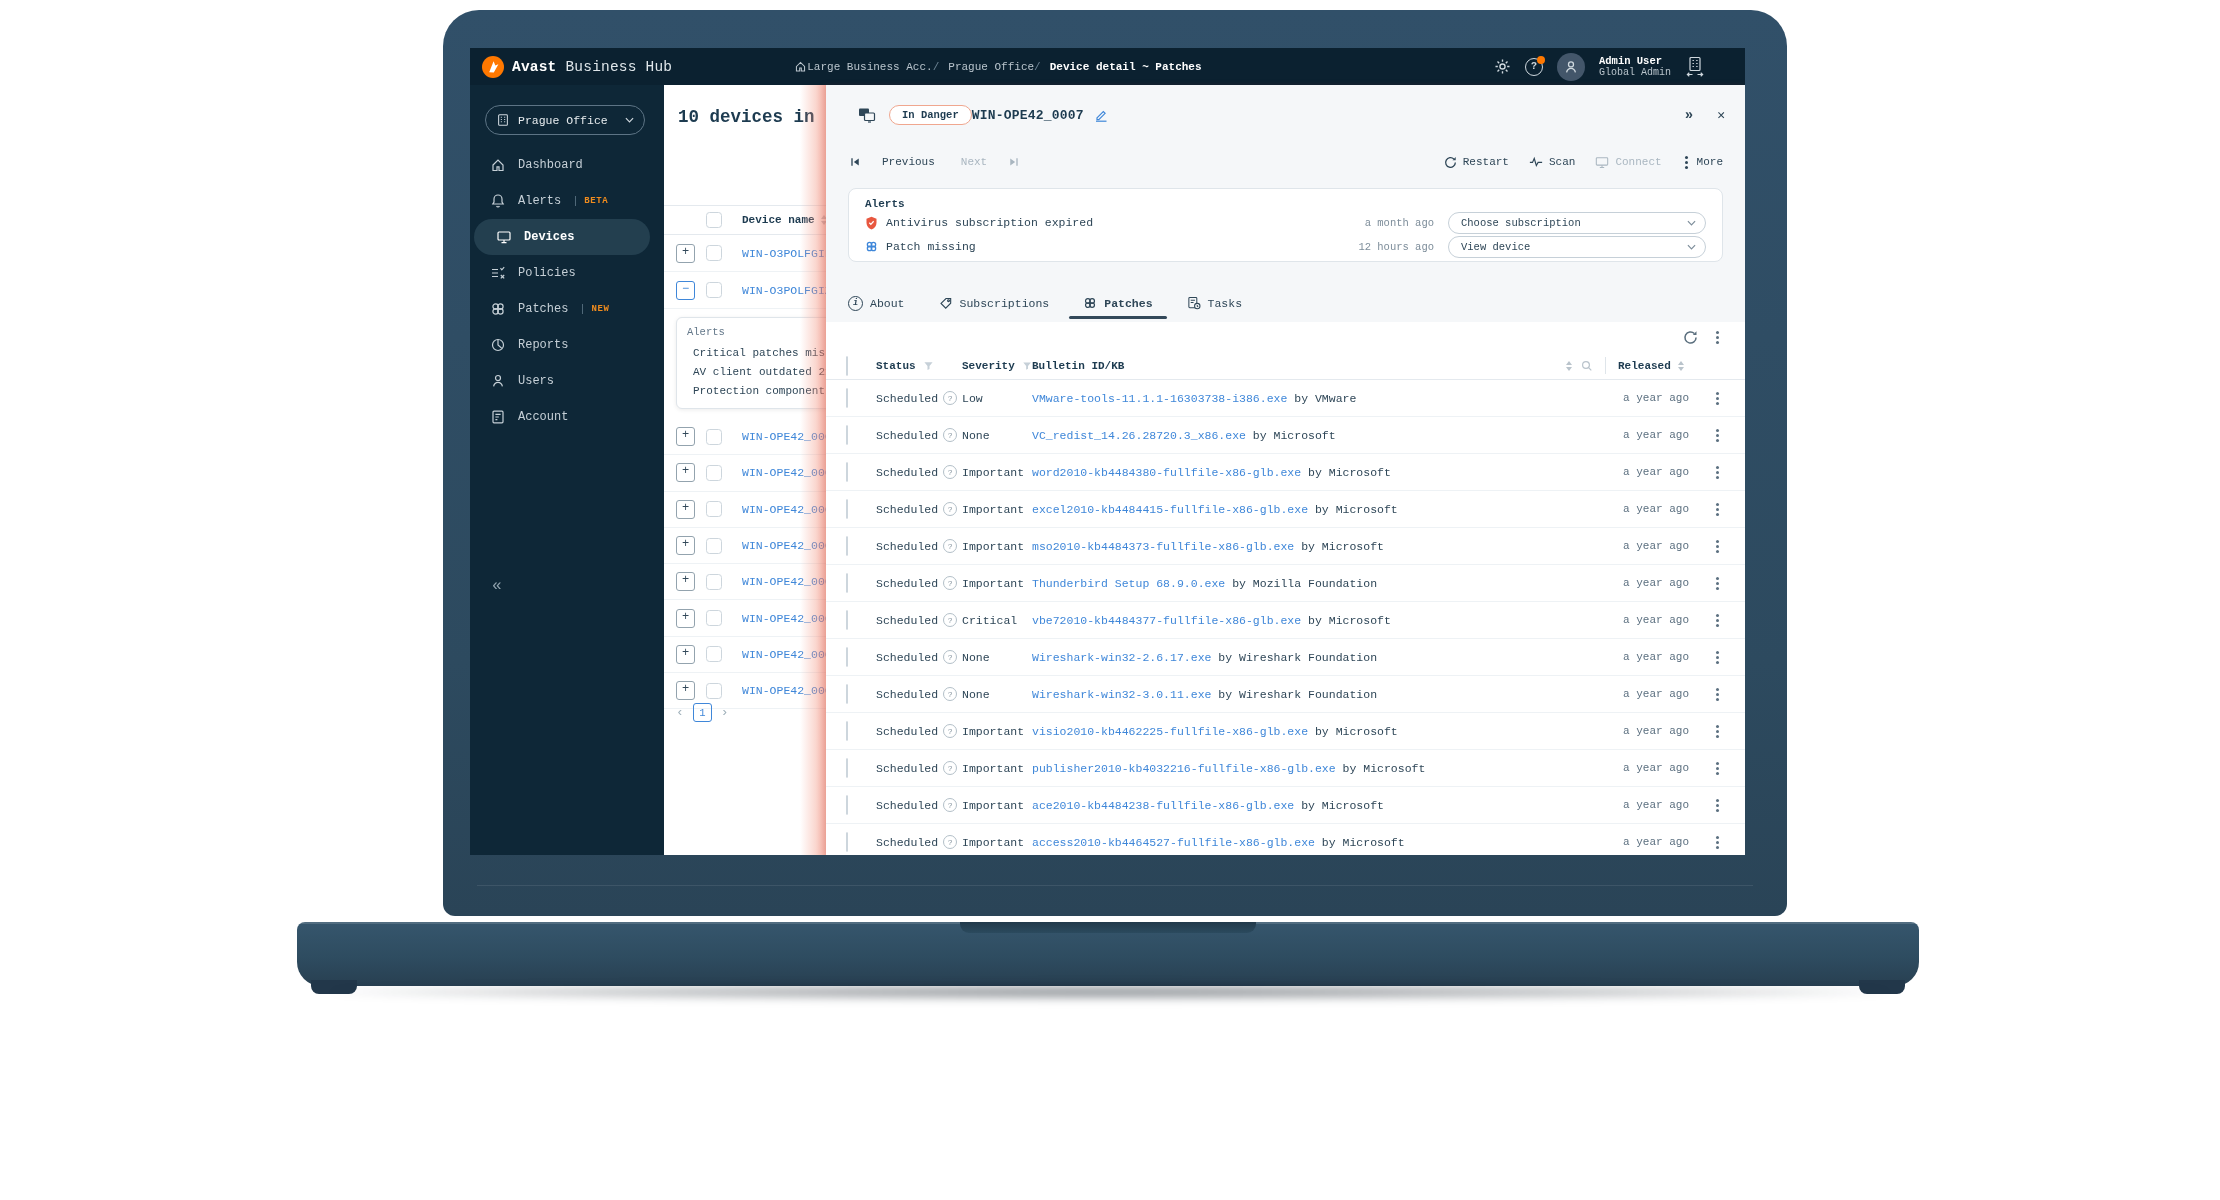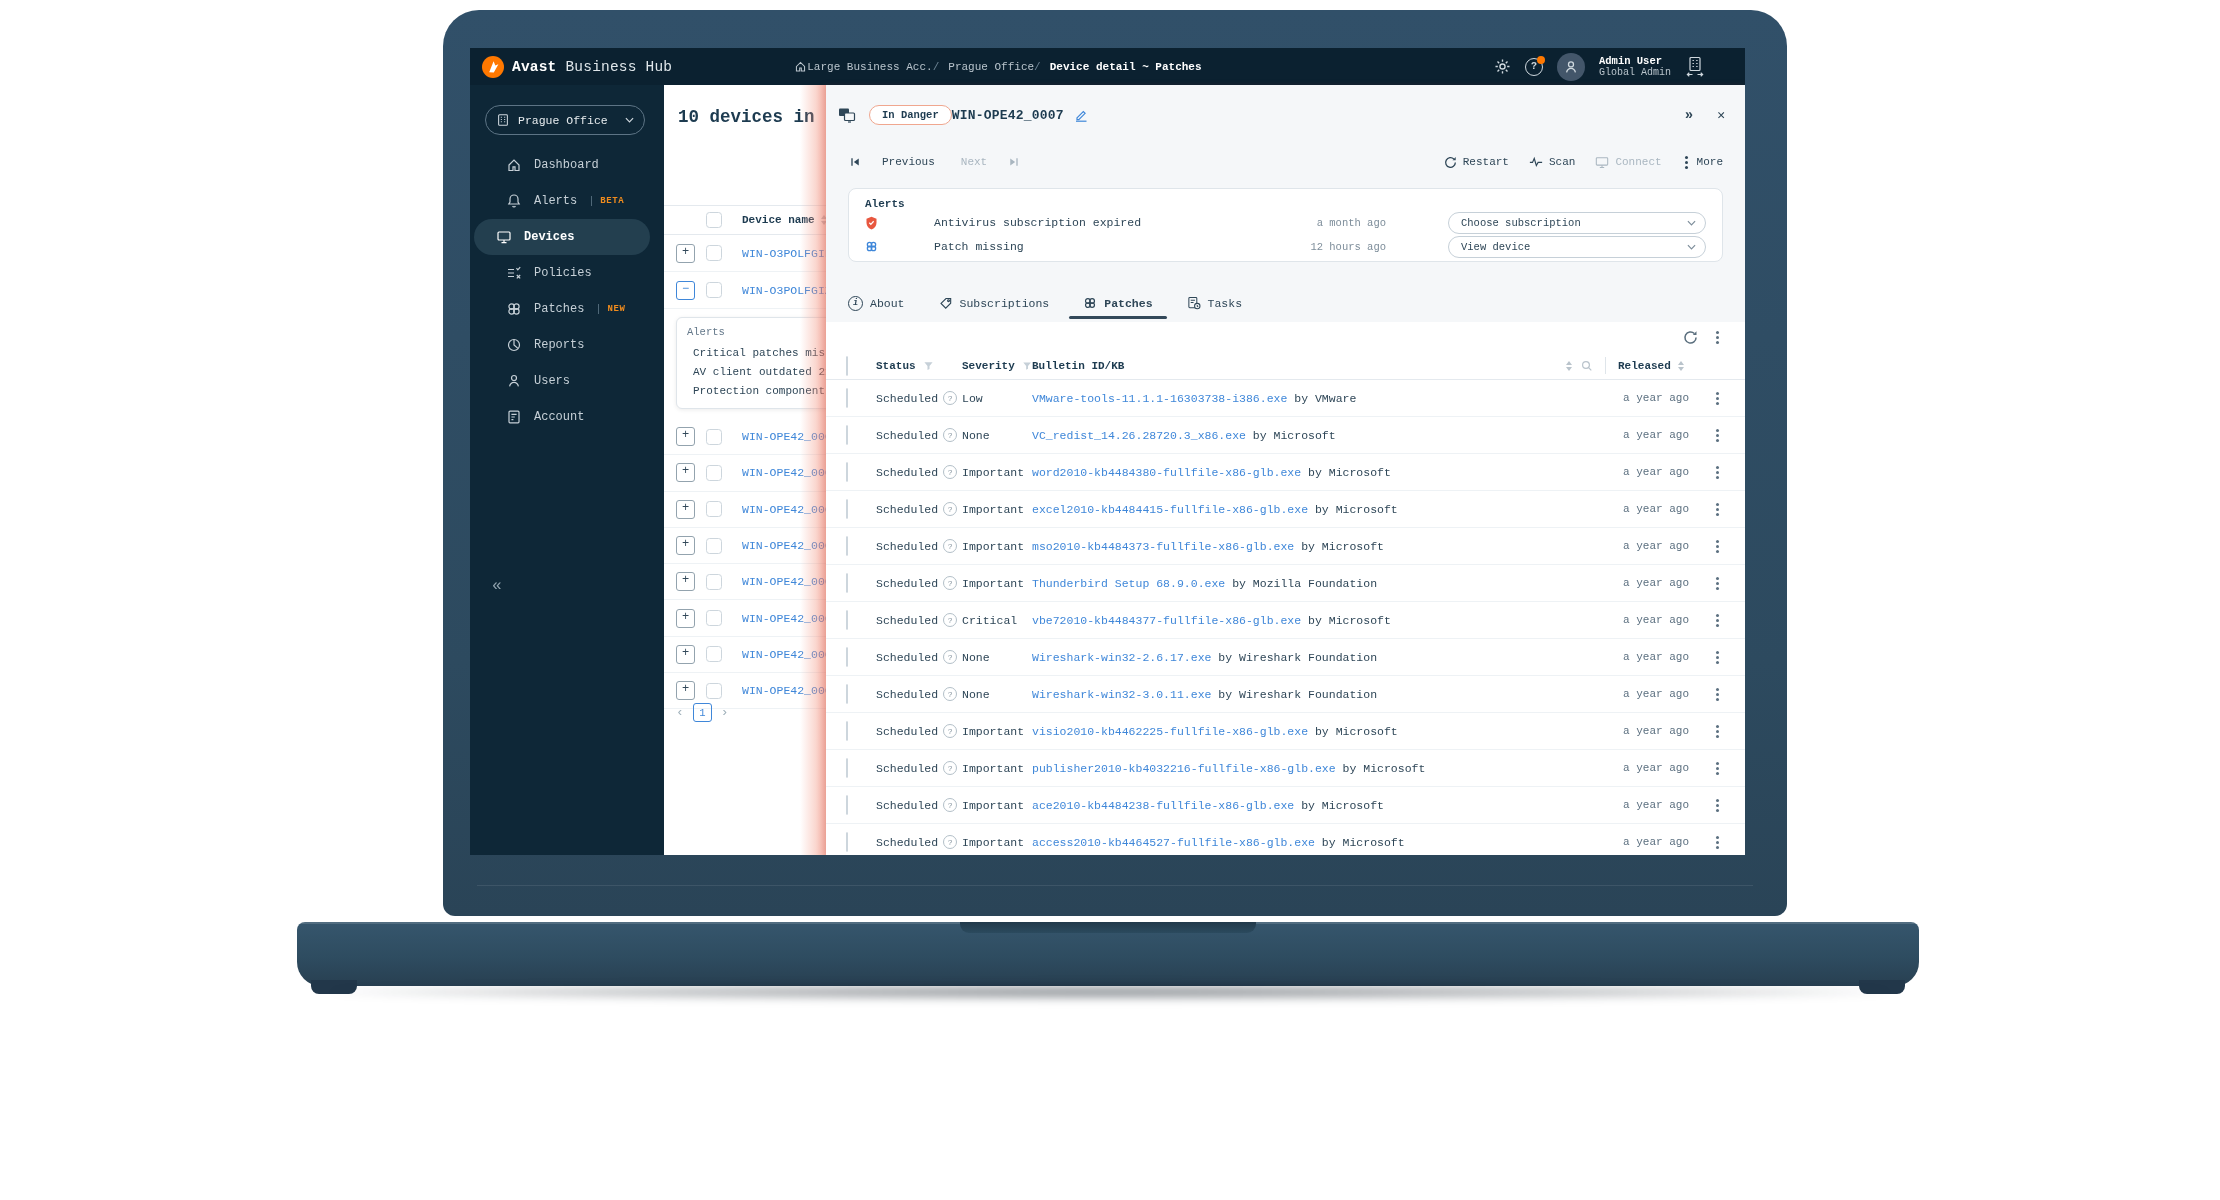--- a/index.html
+++ b/index.html
@@ -48,21 +48,21 @@
   .uname{line-height:1.15;}
   .uname .n{font-size:10.5px;font-weight:bold;color:#fff;}
   .uname .r{font-size:10px;color:#b9c4cc;}
 
   
   .sidebar{position:absolute;left:0;top:37px;width:194px;height:770px;background:#0e2737;color:#c6d0d7;}
   .org-pill{position:absolute;left:15px;top:20px;width:160px;height:30px;border:1px solid #5d7485;border-radius:16px;
             display:flex;align-items:center;gap:8px;padding:0 10px;box-sizing:border-box;color:#e6ebee;font-size:11.5px;}
   .org-pill .lbl{flex:1;}
   .nav{position:absolute;left:0;top:62px;width:194px;}
-  .nav-item{height:36px;display:flex;align-items:center;padding-left:36px;gap:12px;font-size:12px;color:#c6d0d7;cursor:pointer;}
+  .nav-item{height:36px;display:flex;align-items:center;padding-left:20px;gap:12px;font-size:12px;color:#c6d0d7;cursor:pointer;}
   .nav-item.active{background:#233f4f;border-radius:18px;width:176px;margin-left:4px;padding-left:22px;
                    color:#fff;font-weight:bold;box-sizing:border-box;}
   .nav-badge{font-size:9px;font-weight:bold;letter-spacing:.6px;color:#f08c1e;
              border-left:1px solid #4f6878;padding-left:8px;margin-left:2px;}
   .collapse{position:absolute;left:22px;top:492px;font-size:16px;color:#90a2ad;cursor:pointer;}
 
   
   .dev-panel{position:absolute;left:194px;top:37px;width:406px;height:770px;background:#fff;z-index:1;}
   .dev-title{position:absolute;left:14px;top:22px;font-size:17.5px;font-weight:bold;color:#1d3b50;white-space:nowrap;}
   .dev-head{position:absolute;left:0;top:120px;width:100%;height:30px;border-top:1px solid #e4e9ee;border-bottom:1px solid #e4e9ee;
@@ -86,38 +86,38 @@
   .pg-box{width:17px;height:17px;border:1px solid #3f87d9;border-radius:3px;color:#3f87d9;font-size:10.5px;
           display:flex;align-items:center;justify-content:center;cursor:pointer;}
 
   
   .glow{position:absolute;left:330px;top:37px;width:26px;height:770px;z-index:2;
         background:linear-gradient(90deg,rgba(243,150,130,0) 0%,rgba(243,150,130,.38) 60%,rgba(238,118,98,.6) 100%);}
 
   
   .overlay{position:absolute;left:356px;top:37px;width:919px;height:770px;background:#f5f7f9;z-index:3;
            box-shadow:-2px 0 6px rgba(150,60,45,.15);}
-  .hdr1{position:absolute;left:12px;right:20px;top:16px;height:28px;display:flex;align-items:center;}
+  .hdr1{position:absolute;left:32px;right:20px;top:16px;height:28px;display:flex;align-items:center;}
   .badge-danger{margin-left:13px;border:1.5px solid #f0a78f;border-radius:13px;background:#fff;
                 padding:3px 12px;font-size:10.5px;font-weight:bold;color:#1d3b50;}
   .dev-name{font-size:13px;font-weight:bold;color:#1d3b50;letter-spacing:.2px;}
   .hdr1 .right{margin-left:auto;display:flex;align-items:center;gap:24px;color:#2e4657;}
   .chev2{font-size:14px;font-weight:bold;cursor:pointer;}
   .xclose{font-size:13px;cursor:pointer;}
   .hdr2{position:absolute;left:24px;right:22px;top:66px;height:22px;display:flex;align-items:center;font-size:11px;color:#2e4657;}
   .navbtn{display:flex;align-items:center;gap:22px;cursor:pointer;}
   .navbtn.dis{color:#a9b6c0;cursor:default;}
   .hdr2 .actions{margin-left:auto;display:flex;align-items:center;gap:20px;}
   .act{display:flex;align-items:center;gap:6px;cursor:pointer;}
   .act.dis{color:#aab7c1;cursor:default;}
 
   .d-alerts{position:absolute;left:22px;right:22px;top:103px;height:74px;background:#fff;border:1px solid #dfe5ea;
             border-radius:8px;padding:9px 16px;box-sizing:border-box;}
   .d-alerts .t{font-size:11px;font-weight:bold;color:#1d3b50;}
-  .da-row{display:flex;align-items:center;height:23px;margin-top:1px;gap:48px;}
+  .da-row{display:flex;align-items:center;height:23px;margin-top:1px;}
   .da-row .lbl{margin-left:8px;font-size:11.5px;color:#2e4657;}
   .da-row .time{margin-left:auto;font-size:10.5px;color:#7d8d9a;margin-right:14px;}
   .mini-select{width:258px;height:22px;border:1px solid #c6d0d8;border-radius:11px;background:#fff;
                display:flex;align-items:center;box-sizing:border-box;padding:0 9px 0 12px;cursor:pointer;}
   .mini-select .v{flex:1;font-size:10.5px;color:#2e4657;}
 
   .tabs{position:absolute;left:22px;top:202px;height:32px;display:flex;align-items:center;gap:34px;}
   .tab{display:flex;align-items:center;gap:7px;font-size:11.5px;color:#2e4657;cursor:pointer;position:relative;}
   .tab.active{font-weight:bold;}
   .tab.active::after{content:"";position:absolute;left:-14px;right:-14px;bottom:-9px;height:3px;background:#33495a;border-radius:2px;}

